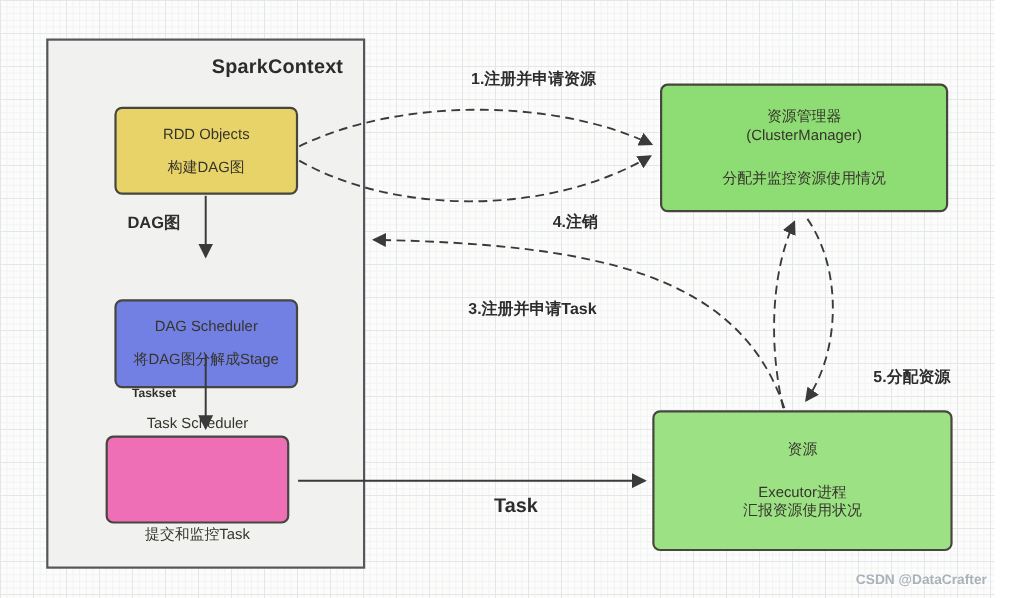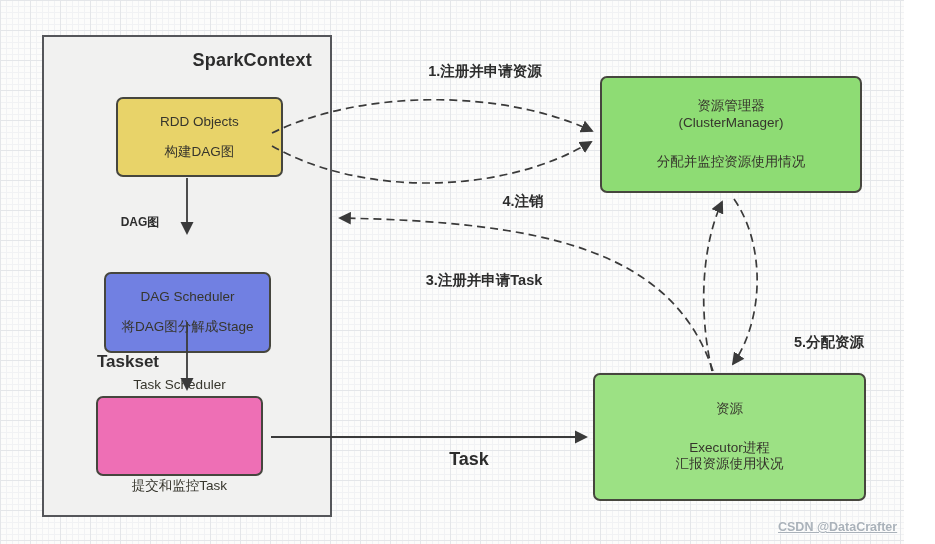--- a/index.html
+++ b/index.html
@@ -35,21 +35,21 @@
     position: absolute;
     border: 2px solid #46463e;
     border-radius: 7px;
     display: flex; flex-direction: column;
     align-items: center; justify-content: center;
     text-align: center;
     font-size: 13.5px; color: #36352c;
     z-index: 2;
     line-height: 1.25;
   }
-  .node-rdd  { left: 116px; top: 97px;  width: 167px; height: 80px; }
+  .node-rdd  { left: 104px; top: 97px;  width: 167px; height: 80px; }
   .node-dag  { left: 104px; top: 240px; width: 167px; height: 81px; }
   .node-task { left: 96px; top: 396px; width: 167px; height: 80px; gap: 42px; }
   .node-cm   { left: 600px; top: 76px;  width: 262px; height: 117px; }
   .node-exec { left: 593px; top: 373px; width: 273px; height: 128px; }
   .gap-sm { height: 13px; }
   .gap-md { height: 22px; }
 
   svg.arrows {
     position: absolute; left: 0; top: 0;
     width: 935px; height: 544px;
@@ -60,39 +60,38 @@
     position: absolute;
     transform: translateX(-50%);
     font-size: 14.5px; font-weight: 700; color: #2d2d2d;
     white-space: nowrap;
     z-index: 4;
   }
   .lbl-step1   { left: 485px; top: 62px;  }
   .lbl-step4   { left: 523px; top: 192px; }
   .lbl-step3   { left: 484px; top: 271px; }
   .lbl-step2   { left: 829px; top: 333px; }
-  .lbl-dag     { left: 140px; top: 214px; font-size: 12px; }
-  .lbl-taskset { left: 128px; top: 352px; font-size: 17px; }
+  .lbl-dag     { left: 140px; top: 193px; font-size: 15px; }
+  .lbl-taskset { left: 140px; top: 352px; font-size: 11px; }
   .lbl-task    { left: 469px; top: 449px; font-size: 18px; }
 
   .watermark-main {
     position: absolute; left: 592px; top: 498px;
     font-size: 26px; font-weight: 700; color: #ffffff;
     white-space: nowrap; z-index: 5;
     text-shadow:
       -1.5px -1.5px 0 #9a9a9a, 1.5px -1.5px 0 #9a9a9a,
       -1.5px 1.5px 0 #9a9a9a, 1.5px 1.5px 0 #9a9a9a,
       3px 3px 3px rgba(90,90,90,0.55);
   }
   .watermark-sub {
     position: absolute; left: 778px; top: 520px;
     font-size: 12.5px; font-weight: 700; color: #aab2ba;
     white-space: nowrap; z-index: 5;
     text-shadow: 0 1px 0 rgba(255,255,255,0.8);
-    text-decoration: underline;
   }
 </style>
 </head>
 <body>
 
 <div class="canvas">
 
   <div class="sc-container" style="background-color: rgb(241, 241, 240);">
     <div class="sc-title">SparkContext</div>
   </div>

